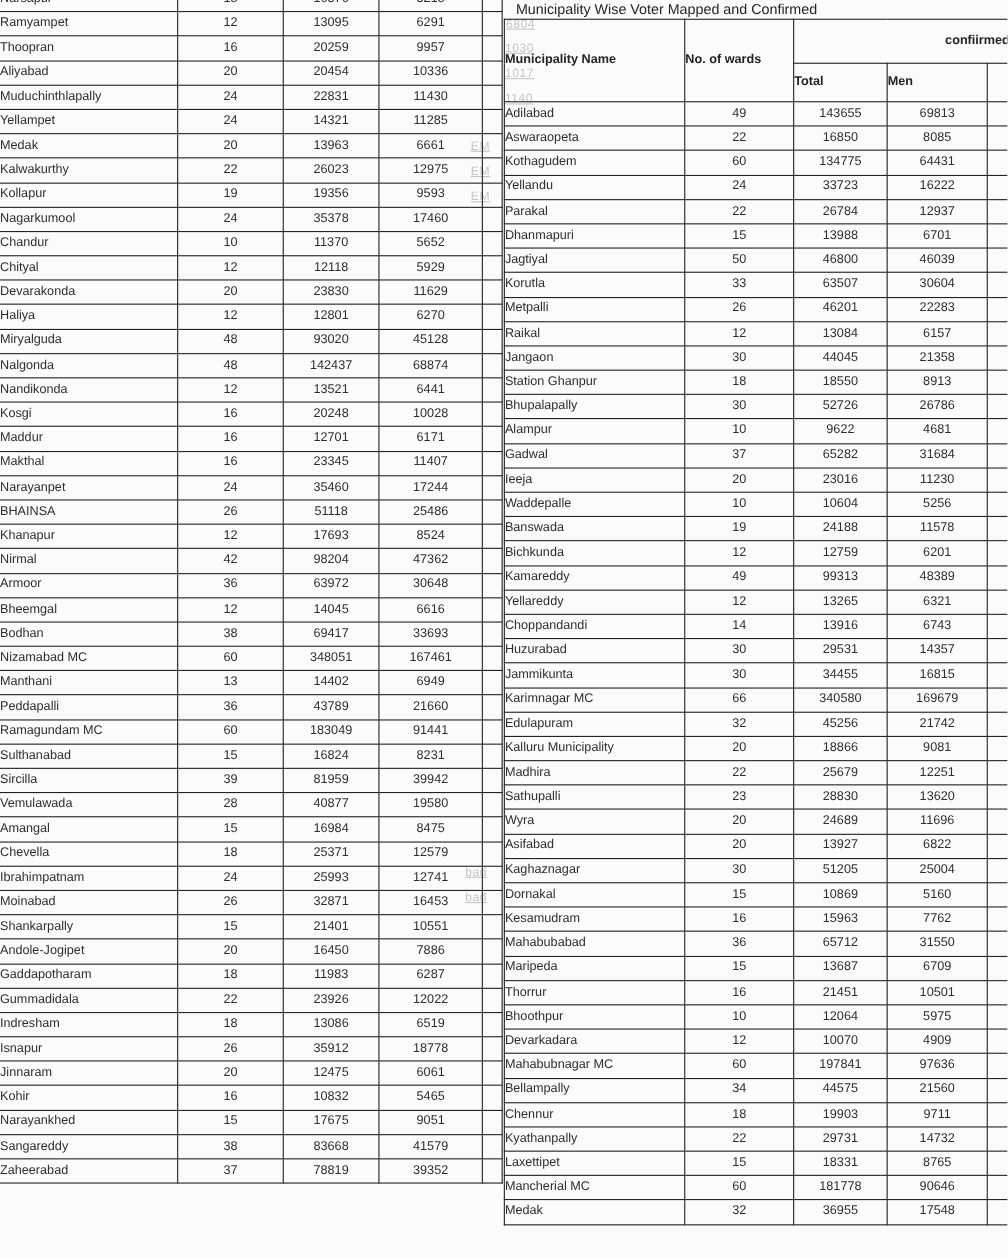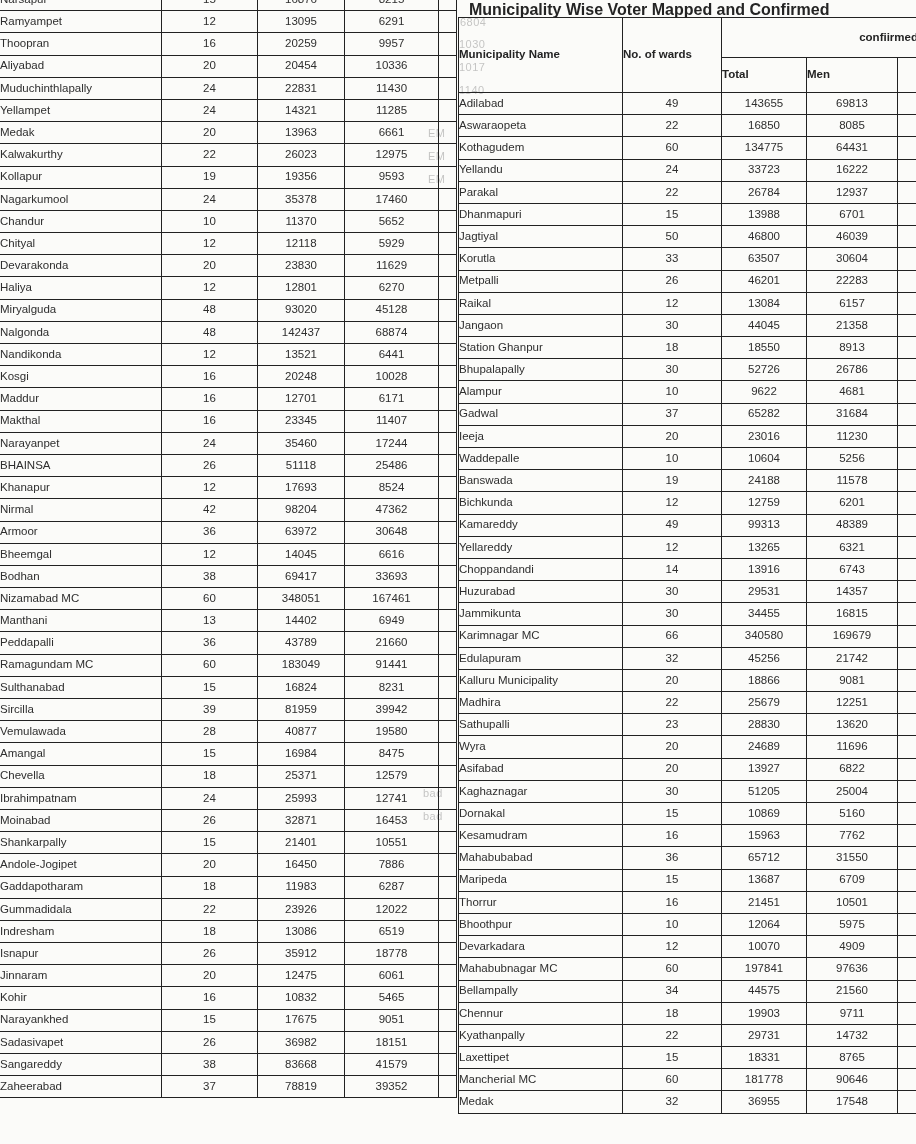--- a/index.html
+++ b/index.html
@@ -14,30 +14,30 @@
     font-size:11.5px;line-height:1;vertical-align:middle;
   }
   .tbl td{height:21.2px;}
   .c-name{text-align:left;padding-left:4px;}
   .c-num{text-align:center;}
   .c-stub{}
   .wrap-left{position:absolute;left:-1px;top:-12px;}
   .wrap-right{position:absolute;left:458px;top:0;width:470px;height:1144px;}
   .wrap-right .tbl{position:absolute;left:0;top:17px;}
   .doc-title{
-    position:absolute;left:11px;top:1px;font-size:16px;font-weight:700;color:#242424;
+    position:absolute;left:11px;top:1px;font-size:13px;font-weight:400;color:#242424;
     white-space:nowrap;
   }
   tr.h1 th{height:39px;}
   tr.h2 th{height:34px;}
   .tbl th{font-weight:700;text-align:left;color:#242424;}
   th.hconf{text-align:right;padding-right:9px;}
   .ghost{
     position:absolute;font-size:11px;color:#8f8f8f;opacity:0.5;
-    letter-spacing:0.5px;pointer-events:none;
+    letter-spacing:0.5px;pointer-events:none;text-decoration:underline;
   }
 </style>
 </head>
 <body>
 
 <div class="page">
 
   <div id="ghost-layer">
       <span class="ghost" style="left: 460px; top: 16px;">6804</span>
       <span class="ghost" style="left: 459px; top: 38px;">1030</span>
@@ -383,27 +383,20 @@
             <td class="c-stub"></td>
           </tr>
           <tr>
             <td class="c-name">Narayankhed</td>
             <td class="c-num">15</td>
             <td class="c-num">17675</td>
             <td class="c-num">9051</td>
             <td class="c-stub"></td>
           </tr>
           <tr>
-            <td class="c-name">Sadasivapet</td>
-            <td class="c-num">26</td>
-            <td class="c-num">36982</td>
-            <td class="c-num">18151</td>
-            <td class="c-stub"></td>
-          </tr>
-          <tr>
             <td class="c-name">Sangareddy</td>
             <td class="c-num">38</td>
             <td class="c-num">83668</td>
             <td class="c-num">41579</td>
             <td class="c-stub"></td>
           </tr>
           <tr>
             <td class="c-name">Zaheerabad</td>
             <td class="c-num">37</td>
             <td class="c-num">78819</td>

